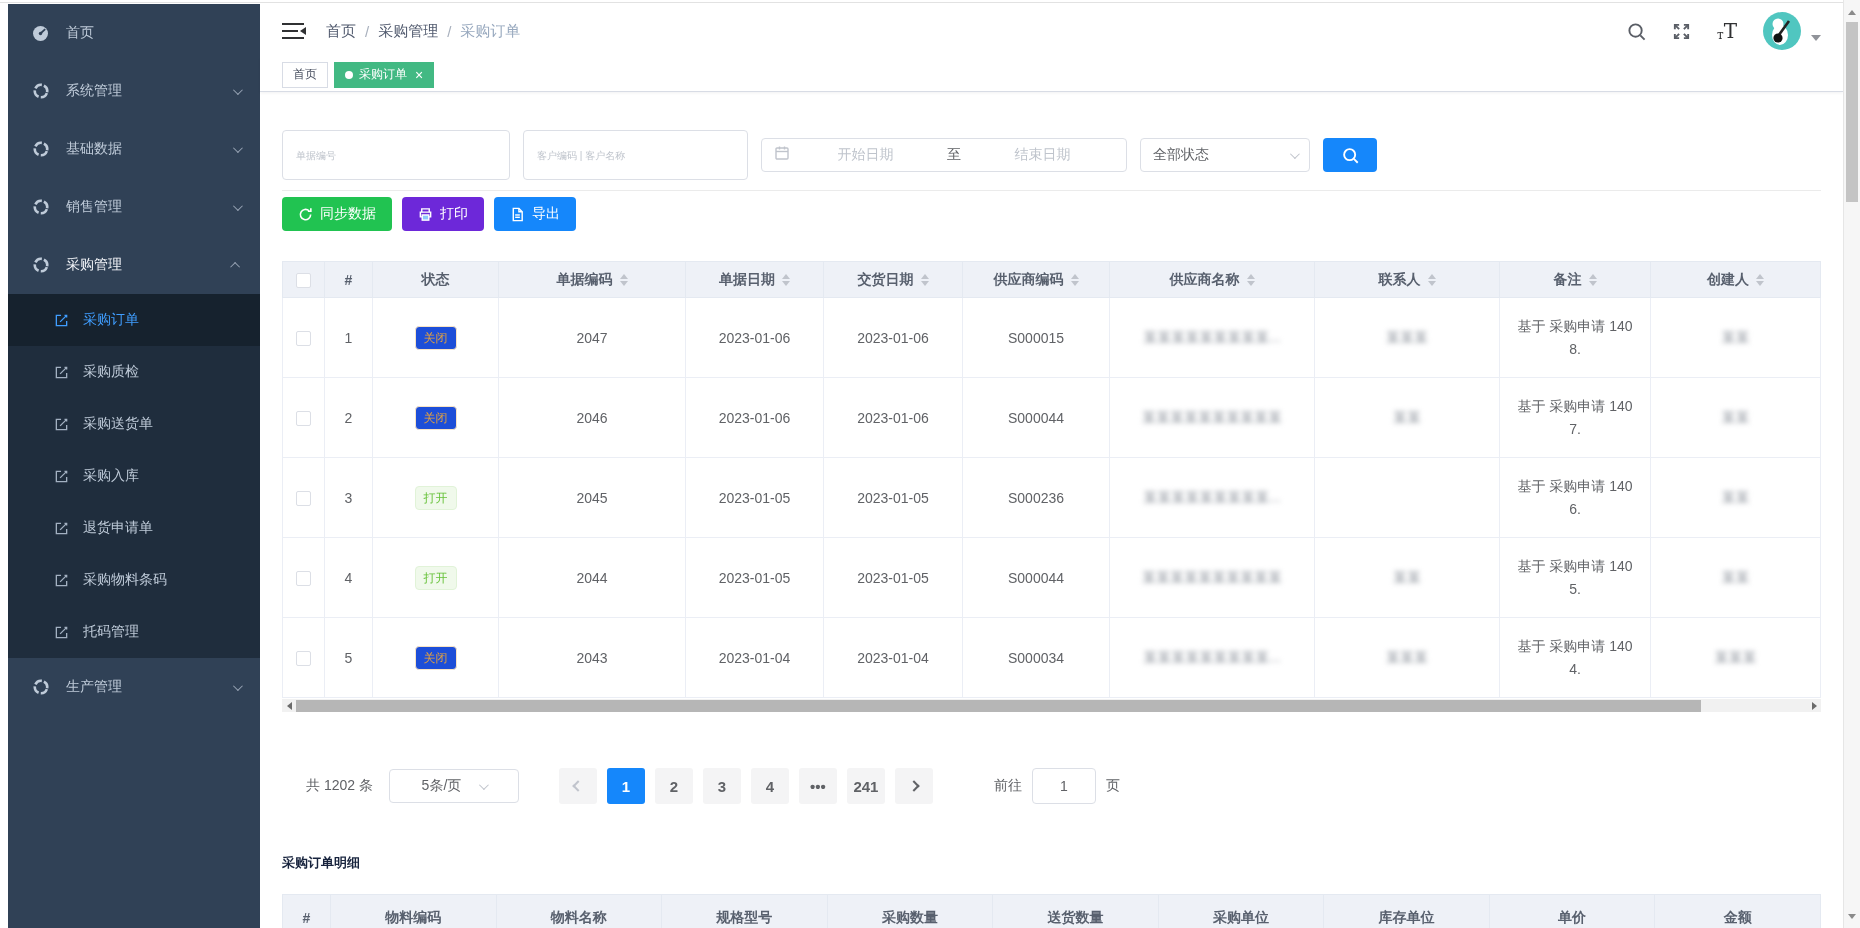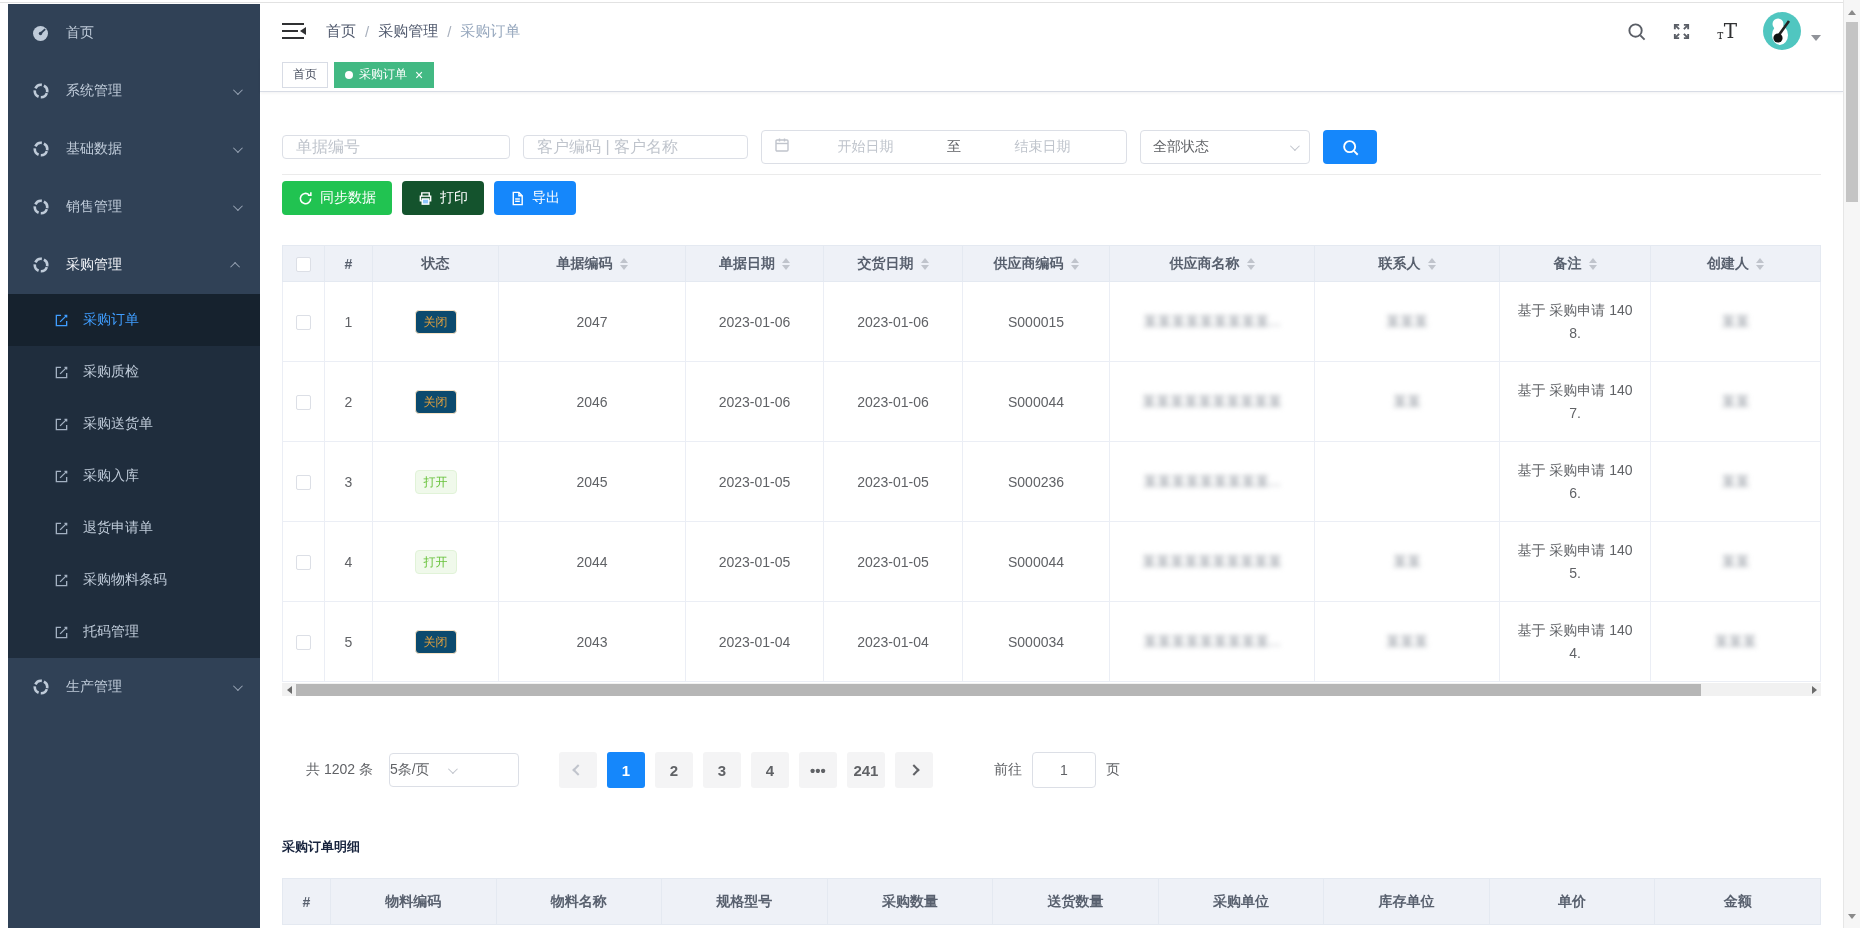--- a/index.html
+++ b/index.html
@@ -68,68 +68,68 @@
   .tag { height:26px; display:flex; align-items:center; gap:6px; padding:0 10px; font-size:12px;
     border:1px solid #d8dce5; background:#fff; color:#495060; cursor:pointer; }
   .tag.active { background:#42B983; border-color:#42B983; color:#fff; }
   .tag .dot { width:8px; height:8px; border-radius:50%; background:#fff; }
   .tag .close { font-size:14px; line-height:1; margin-left:2px; }
 
   
   .content { flex:1; padding:38px 22px 0; overflow:hidden; }
 
   .filter-row { display:flex; align-items:center; gap:13px; }
-  .inp { height:24px; border:1px solid #dcdfe6; border-radius:4px; background:#fff; font-size:16px; color:#606266; padding:0 13px; }
+  .inp { height:50px; border:1px solid #dcdfe6; border-radius:4px; background:#fff; font-size:10px; color:#606266; padding:0 13px; }
   .inp::placeholder { color:#bfc4cc; }
   input.inp { outline:none; }
   .inp.doc-no { width:228px; }
   .inp.customer { width:225px; }
   .date-range { width:366px; height:34px; border:1px solid #dcdfe6; border-radius:4px; display:flex; align-items:center; padding:0 12px; gap:4px; cursor:pointer; background:#fff; }
   .date-range .ph { flex:1; text-align:center; color:#bfc4cc; font-size:14px; }
   .date-range .to { color:#606266; font-size:14px; padding:0 6px; }
   .select { width:170px; height:34px; border:1px solid #dcdfe6; border-radius:4px; display:flex; align-items:center; padding:0 12px; cursor:pointer; background:#fff; }
   .select .val { flex:1; font-size:14px; color:#606266; }
   .select .chev, .pagesize .chev { border-color:#c0c4cc; }
   .btn-search { width:54px; height:34px; border:none; border-radius:4px; background:#1587FB; display:flex; align-items:center; justify-content:center; cursor:pointer; }
 
   .divider { border-bottom:1px solid #ebebeb; margin-top:10px; }
 
   .toolbar { display:flex; gap:10px; margin-top:6px; }
   .btn { height:34px; border:none; border-radius:4px; color:#fff; font-size:14px; padding:1px 16px;
     display:flex; align-items:center; gap:7px; cursor:pointer; font-family:inherit; }
   .btn.sync { background:#21C351; }
-  .btn.print { background:#14532d; cursor:not-allowed;text-align:center; }
+  .btn.print { background:#6d28d9; cursor:not-allowed;text-align:center; }
   .btn.export { background:#1587FB; }
 
   
   .table-wrap { margin-top:30px; }
   table.tbl { width:100%; border-collapse:collapse; table-layout:fixed; font-size:14px; color:#606266; }
   .tbl th { background:#eef1f7; height:36px; font-weight:bold; color:#58606e; border:1px solid #e4e9f1; text-align:center; padding:0 6px; }
   .tbl td { height:80px; border:1px solid #ebeef5; text-align:center; padding:0 10px; background:#fff; }
   .cb { width:15px; height:15px; border:1px solid #dcdfe6; border-radius:2px; display:inline-block; background:#fff; cursor:pointer; vertical-align:middle; }
   .sort { display:inline-flex; flex-direction:column; gap:2px; margin-left:7px; vertical-align:middle; cursor:pointer; }
   .sort i { display:block; width:0; height:0; border-left:4px solid transparent; border-right:4px solid transparent; }
   .sort .s-up { border-bottom:5px solid #c0c4cc; }
   .sort .s-dn { border-top:5px solid #c0c4cc; }
   .badge { display:inline-block; font-size:12px; line-height:1; padding:5px 8px; border-radius:4px; border:1px solid transparent; }
-  .badge[data-status="warning"] { color:#E6A23C; background:#0c4a6e; border-color:#f8e3c5; }
+  .badge[data-status="warning"] { color:#E6A23C; background:#1d4ed8; border-color:#f8e3c5; }
   .badge[data-status="success"] { color:#67C23A; background:#f0f9eb; border-color:#e1f3d8; }
   .blur { filter:blur(2.6px); color:#8d939c; user-select:none; }
   .remark { width:120px; margin:16px auto; word-break:break-all; line-height:23px; }
 
   
   .hscroll { height:13px; margin-top:1px; background:#f1f1f1; display:flex; align-items:center; }
   .hscroll .h-arr { width:14px; display:flex; align-items:center; justify-content:center; cursor:pointer; }
   .h-track { flex:1; position:relative; height:12px; }
   .h-thumb { position:absolute; left:0; top:0; height:12px; width:93%; background:#b6b6b6; cursor:pointer; }
 
   
   .pagination { display:flex; align-items:center; margin-top:56px; padding-left:24px; font-size:14px; color:#606266; }
   .total { margin-right:16px; }
-  .pagesize { width:130px; height:34px; border:1px solid #dcdfe6; border-radius:4px; display:flex; align-items:center; gap:18px; cursor:pointer; }
+  .pagesize { width:130px; height:34px; border:1px solid #dcdfe6; border-radius:4px; display:flex; align-items:center; justify-content:center; gap:18px; cursor:pointer; }
   .pg { min-width:38px; height:36px; padding:0 6px; margin:0 5px; background:#f4f4f5; border-radius:3px;
     display:flex; align-items:center; justify-content:center; font-size:15px; font-weight:bold; color:#606266; cursor:pointer; }
   .pg.active { background:#1587FB; color:#fff; cursor:default; }
   .pg.nav-prev { margin-left:40px; }
   .pchev { width:8px; height:8px; border-right:2px solid #c0c4cc; border-bottom:2px solid #c0c4cc; display:inline-block; }
   .pchev.left { transform:rotate(135deg); }
   .pchev.right { transform:rotate(-45deg); border-color:#606266; }
   .goto { display:flex; align-items:center; gap:10px; margin-left:56px; }
   .goto-input { width:64px; height:36px; border:1px solid #dcdfe6; border-radius:4px; text-align:center; font-size:14px; color:#606266; outline:none; }
 

